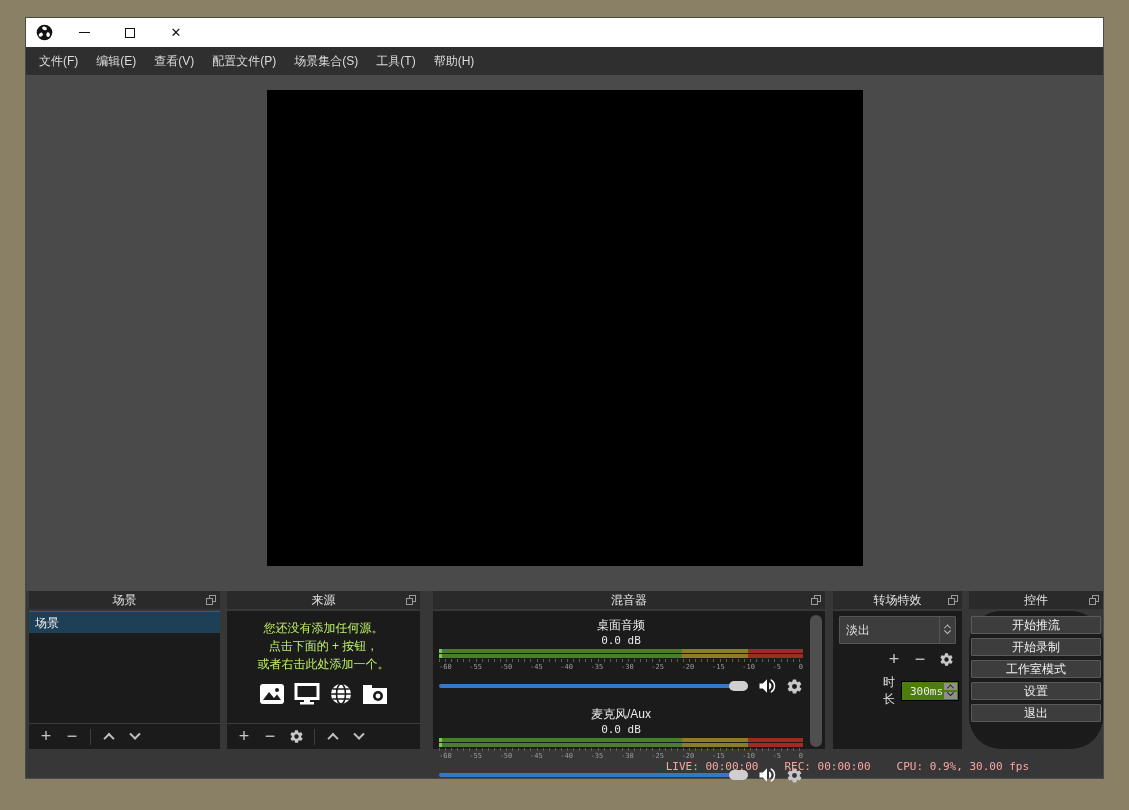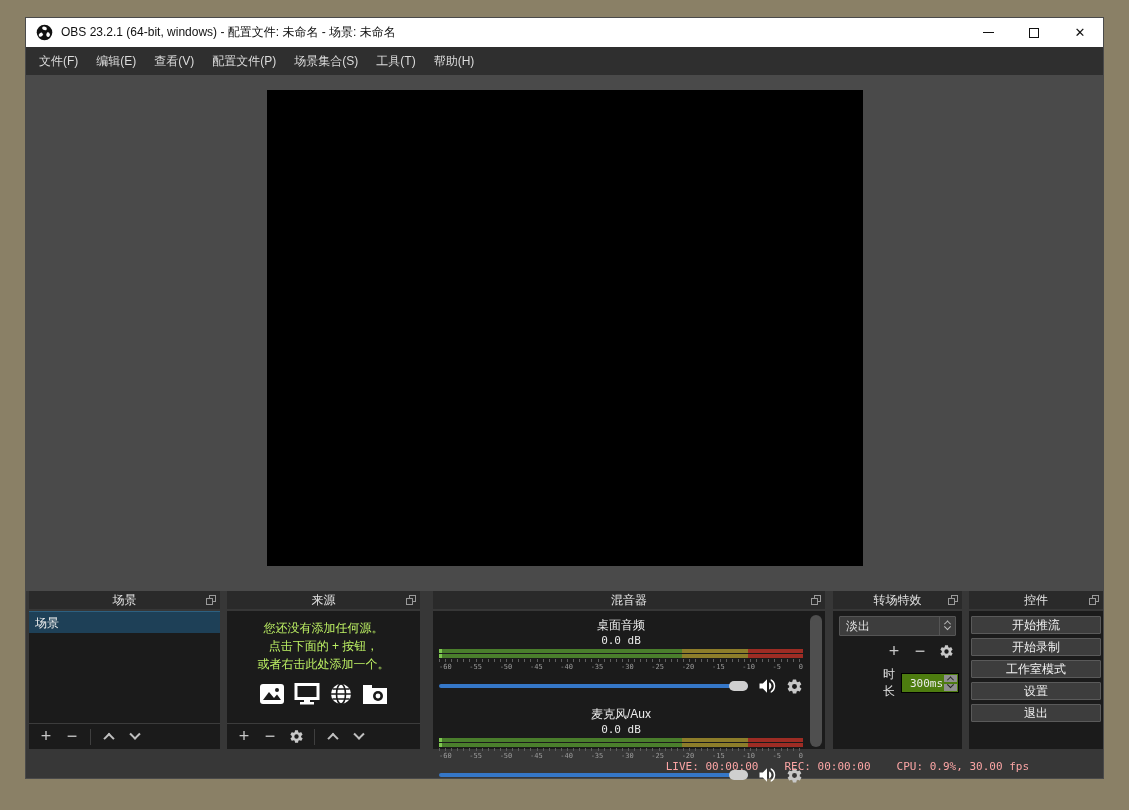--- a/index.html
+++ b/index.html
@@ -89,35 +89,35 @@
   .tickmarks { height:3px; background:repeating-linear-gradient(to right,#5f5f5f 0 1px,transparent 1px 6.1px); margin-top:1px; }
   .scale-row { display:flex; justify-content:space-between; font-family:"DejaVu Sans Mono", monospace; font-size:7px; color:#9a9a9a; margin-top:1px; }
   .vol-row { display:flex; align-items:center; gap:9px; margin-top:5px; }
   .vol-slider { flex:1; height:10px; position:relative; display:flex; align-items:center; }
   .vol-track { height:4px; width:100%; border-radius:2px; }
   .vol-handle { position:absolute; right:0; top:0; width:19px; height:10px; background:#cfcfcf; border-radius:5px; }
   .mixer-scrollbar { position:absolute; right:3px; top:4px; width:12px; height:132px; background:#4f4f4f; border-radius:6px; }
   
   .trans-body { padding:5px 6px 0 6px; color:#e0e0e0; font-size:12px; }
   .trans-select {
-    height:20px; background:#3d3d3d; border:1px solid #555; border-radius:1px;
+    height:28px; background:#3d3d3d; border:1px solid #555; border-radius:1px;
     display:flex; align-items:center;
   }
   .trans-select .sel-label { flex:1; padding-left:6px; }
   .spin-col { width:16px; height:100%; border-left:1px solid #555; display:flex; flex-direction:column; align-items:center; justify-content:center; gap:2px; }
   .trans-tools { display:flex; justify-content:flex-end; align-items:center; gap:6px; margin-top:5px; height:20px; }
   .trans-tools .tb-btn { width:20px; height:20px; }
   .dur-row { display:flex; align-items:center; margin-top:5px; gap:6px;padding-left:44px; }
   .dur-field { flex:1; height:20px; background:#4d7c0f; border:1px solid #000; display:flex; align-items:center; }
   .dur-value { flex:1; padding-left:8px; font-family:"DejaVu Sans Mono", monospace; font-size:11px; color:#eaeaea; }
   .dur-spin { width:15px; height:100%; display:flex; flex-direction:column; }
   .dur-spin .sp { flex:1; background:#8f8f8f; display:flex; align-items:center; justify-content:center; margin:1px; }
   .dur-spin .chev { border-color:#222; }
   
-  .controls-body { padding:5px 2px 0 2px; display:flex; flex-direction:column; gap:4px; }
+  .controls-body { padding:5px 2px 0 2px; display:flex; flex-direction:column; gap:4px;border-radius:32px; }
   .ctl-btn {
     height:18px; background:#3d3d3d; border:1px solid #5a5a5a; border-radius:1px;
     color:#f0f0f0; font-size:12px; display:flex; align-items:center; justify-content:center;
   }
   
   .statusbar {
     position:absolute; left:0; top:735px; width:100%; height:27px;
     display:flex; align-items:center; justify-content:flex-end; gap:26px;
     padding-right:74px;
     font-family:"DejaVu Sans Mono", monospace; font-size:11px; color:#fca5a5;
@@ -144,21 +144,20 @@
   <div class="titlebar">
     <svg class="logo" viewBox="0 0 24 24">
       <circle cx="12" cy="12" r="11" fill="#111"></circle>
       <g fill="#fff">
         <ellipse cx="12" cy="6.2" rx="3.4" ry="2.6" transform="rotate(20 12 6.2)"></ellipse>
         <ellipse cx="7" cy="15" rx="3.4" ry="2.6" transform="rotate(140 7 15)"></ellipse>
         <ellipse cx="17" cy="15" rx="3.4" ry="2.6" transform="rotate(260 17 15)"></ellipse>
       </g>
       <circle cx="12" cy="12" r="3.2" fill="#111"></circle>
     </svg>
-    <span class="title-text">OBS 23.2.1 (64-bit, windows) - 配置文件: 未命名 - 场景: 未命名</span>
     <div class="win-controls">
       <span class="win-btn">
           <span class="min-glyph"></span>
         </span>
       <span class="win-btn">
           <span class="max-glyph"></span>
         </span>
       <span class="win-btn close-glyph">✕</span>
     </div>
   </div>

